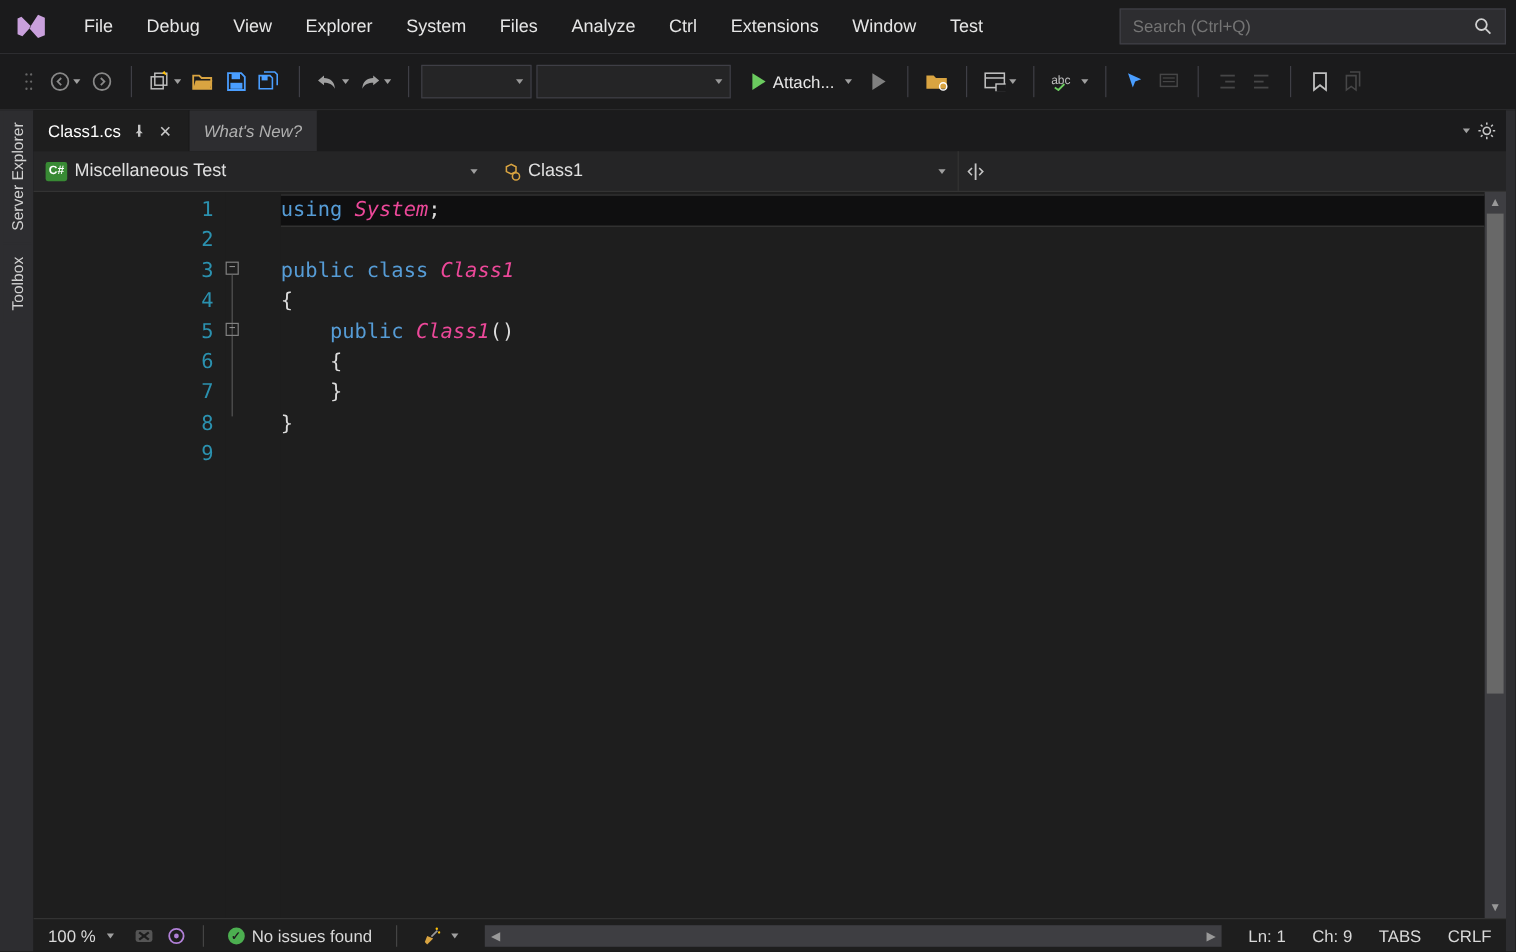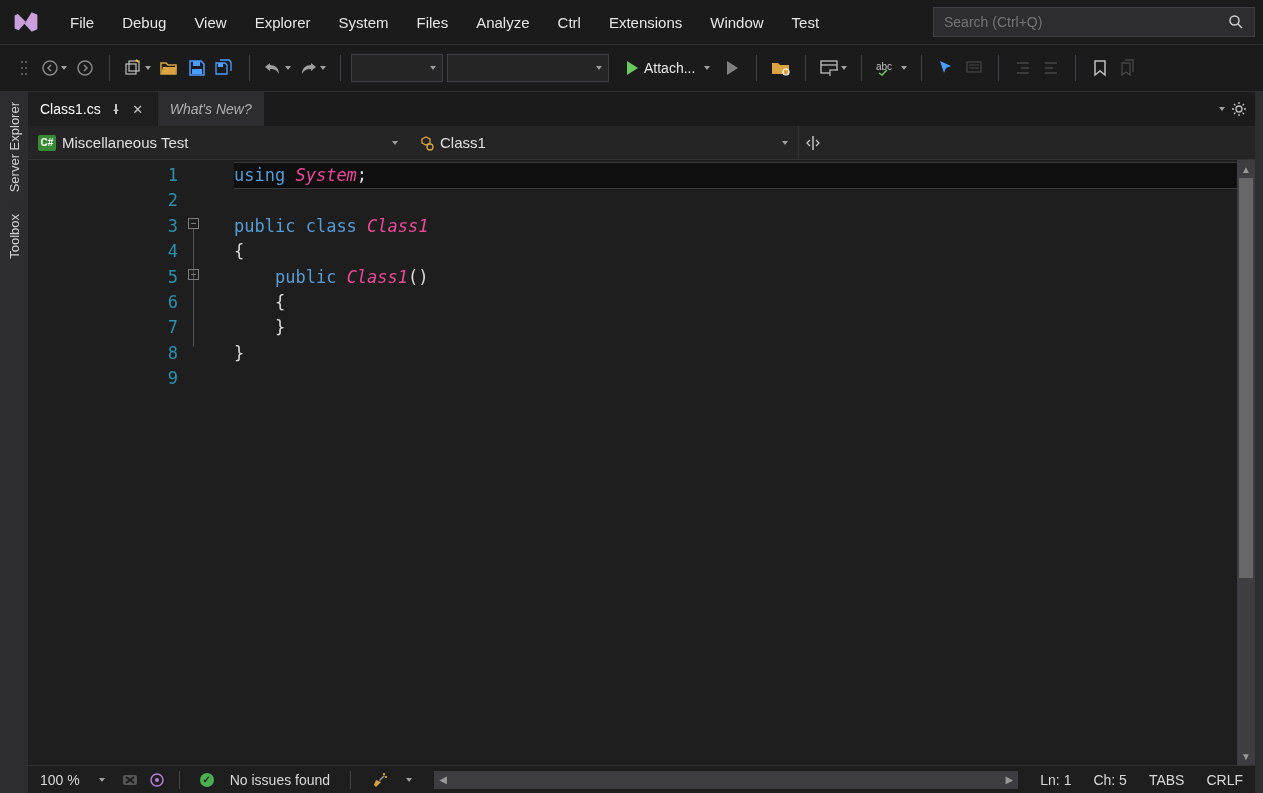--- a/index.html
+++ b/index.html
@@ -46,21 +46,21 @@
 .fold-line-v{position:absolute; left:5px; width:1px; background:#555;}
 .code-text { flex:1; background:#1e1e1e; font-family:Consolas,monospace; font-size:17px; line-height:25.4px; padding-top:3px; color:#dcdcdc; white-space:pre; position:relative;}
 .code-text .kw { color:#569cd6; }
 .code-text .type { color:#ec4899;font-style:italic; }
 .code-text .punct { color:#dcdcdc; }
 .highlighted-line{ background:#0f0f10; display:inline-block; width:100%; border-top:1px solid #3a3a3a; border-bottom:1px solid #3a3a3a; margin-top:-1px; margin-bottom:-1px;}
 .scrollbar-v { width:18px; background:#3e3e42; display:flex; flex-direction:column; }
 .scroll-up, .scroll-down { height:18px; display:flex; align-items:center; justify-content:center; color:#999; font-size:10px;}
 .scroll-thumb { width:14px; margin:0 auto; background:#686868; flex:0 0 400px; }
 .statusbar-editor { height:28px; background:#1e1e1e; border-top:1px solid #333; display:flex; align-items:center; padding:0 6px; gap:10px; font-size:14px; color:#d9d9d9;}
-.status-seg { display:flex; align-items:center; gap:16px; padding:0 6px;}
+.status-seg { display:flex; align-items:center; gap:6px; padding:0 6px;}
 .status-sep { width:1px; height:18px; background:#444; margin:0 4px;}
 .check-icon { width:14px; height:14px; border-radius:50%; background:#4caf50; display:flex; align-items:center; justify-content:center; color:#1e1e1e; font-size:10px; font-weight:bold;}
 .hscroll { flex:1; height:18px; background:#3e3e42; display:flex; align-items:center; margin:0 6px; position:relative;}
 .hscroll .arrow{width:18px;text-align:center;color:#999;font-size:10px;}
 .cs-badge{width:18px;height:16px;background:#388a34;color:#fff;font-size:10px;display:flex;align-items:center;justify-content:center;border-radius:2px;font-weight:bold;}
 .cube-icon,.class-icon{width:16px;height:16px;display:flex;align-items:center;justify-content:center;}
 </style>
 </head>
 <body>
 
@@ -371,19 +371,19 @@
             <circle cx="15" cy="5" r="1" fill="#ffc107"></circle>
           </svg>
           <span class="caret"></span>
         </div>
       <div class="hscroll">
         <span class="arrow">◀</span>
         <div style="flex:1"></div>
         <span class="arrow">▶</span>
       </div>
       <div class="status-seg">Ln: 1</div>
-      <div class="status-seg">Ch: 5</div>
+      <div class="status-seg">Ch: 9</div>
       <div class="status-seg">TABS</div>
       <div class="status-seg">CRLF</div>
     </div>
   </div>
   <div style="width:8px;background:#2d2d30;"></div>
 </div>
 
 </body></html>

